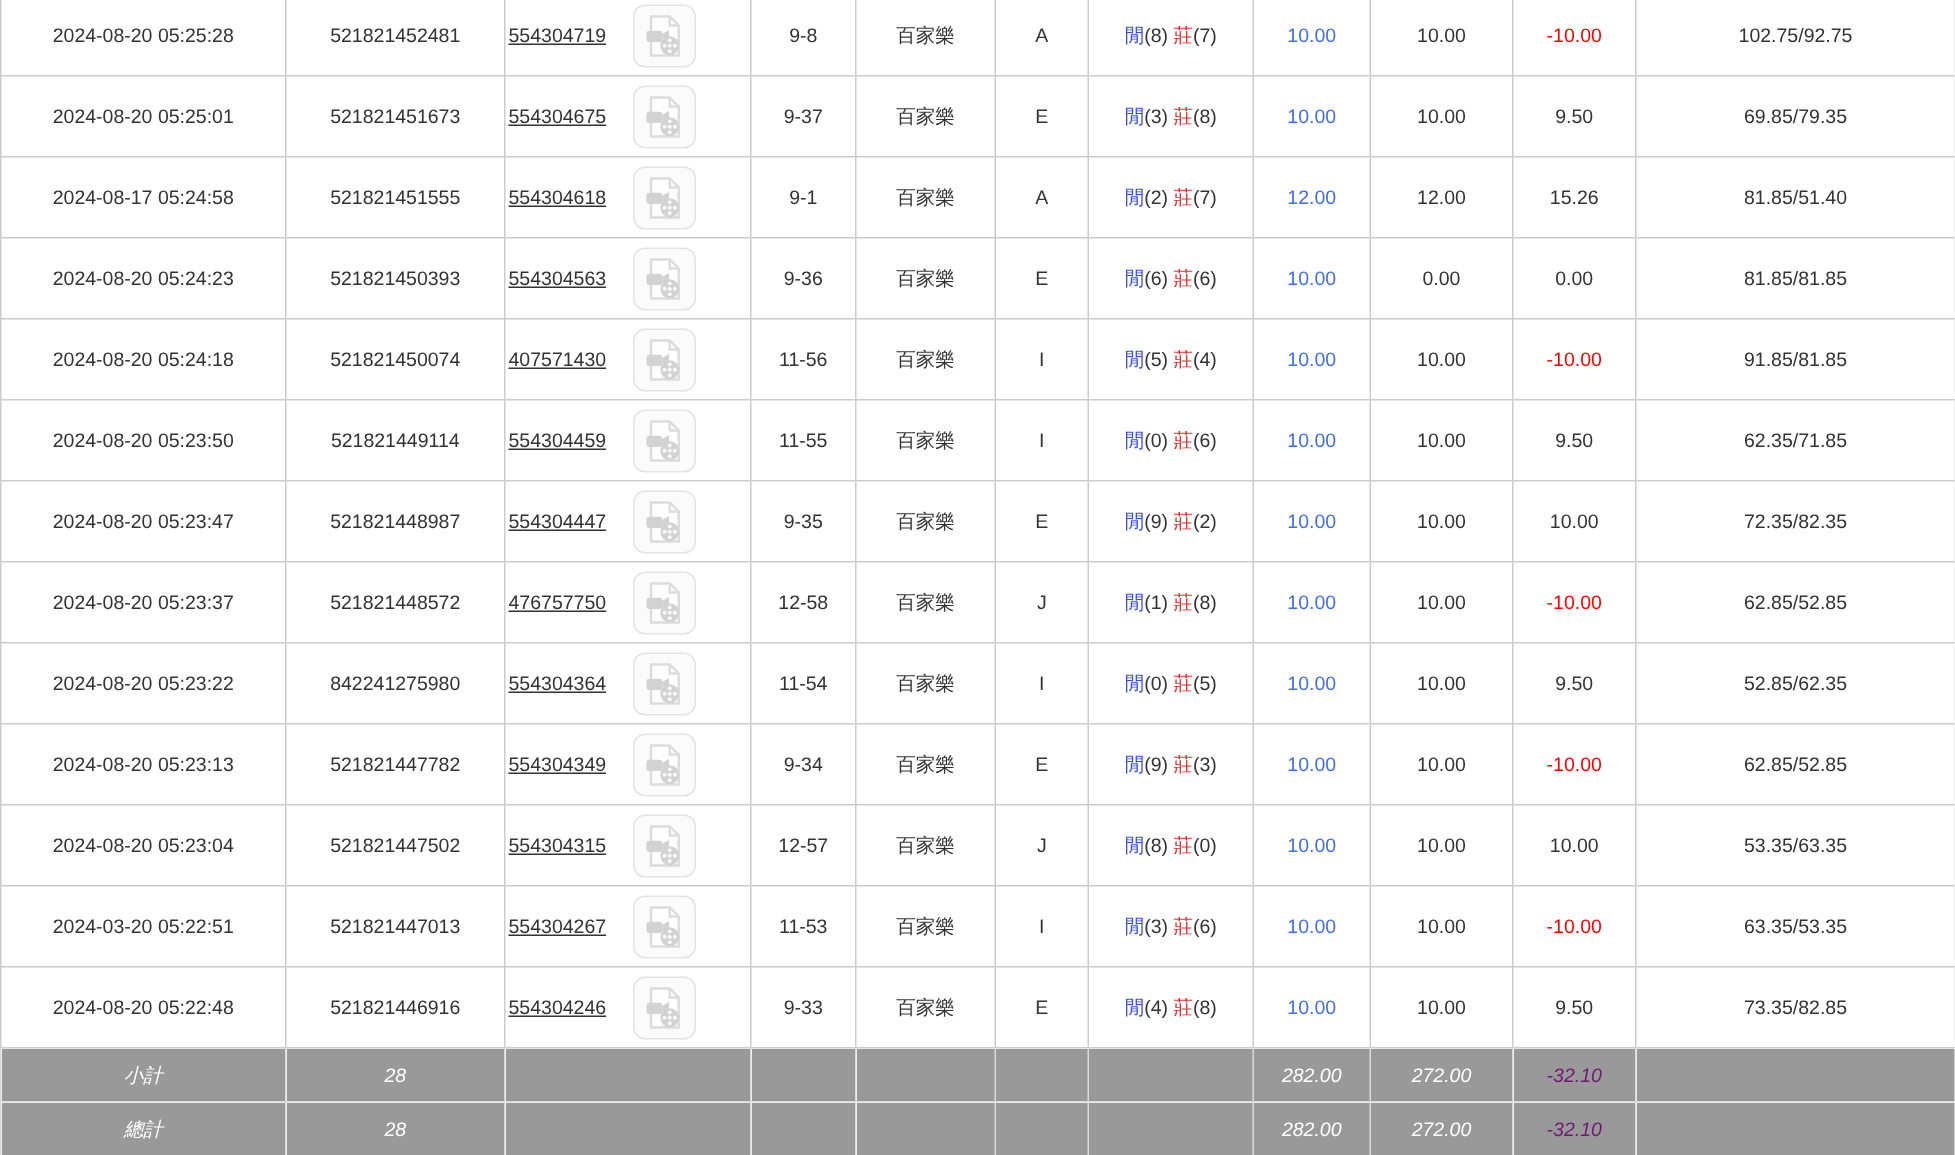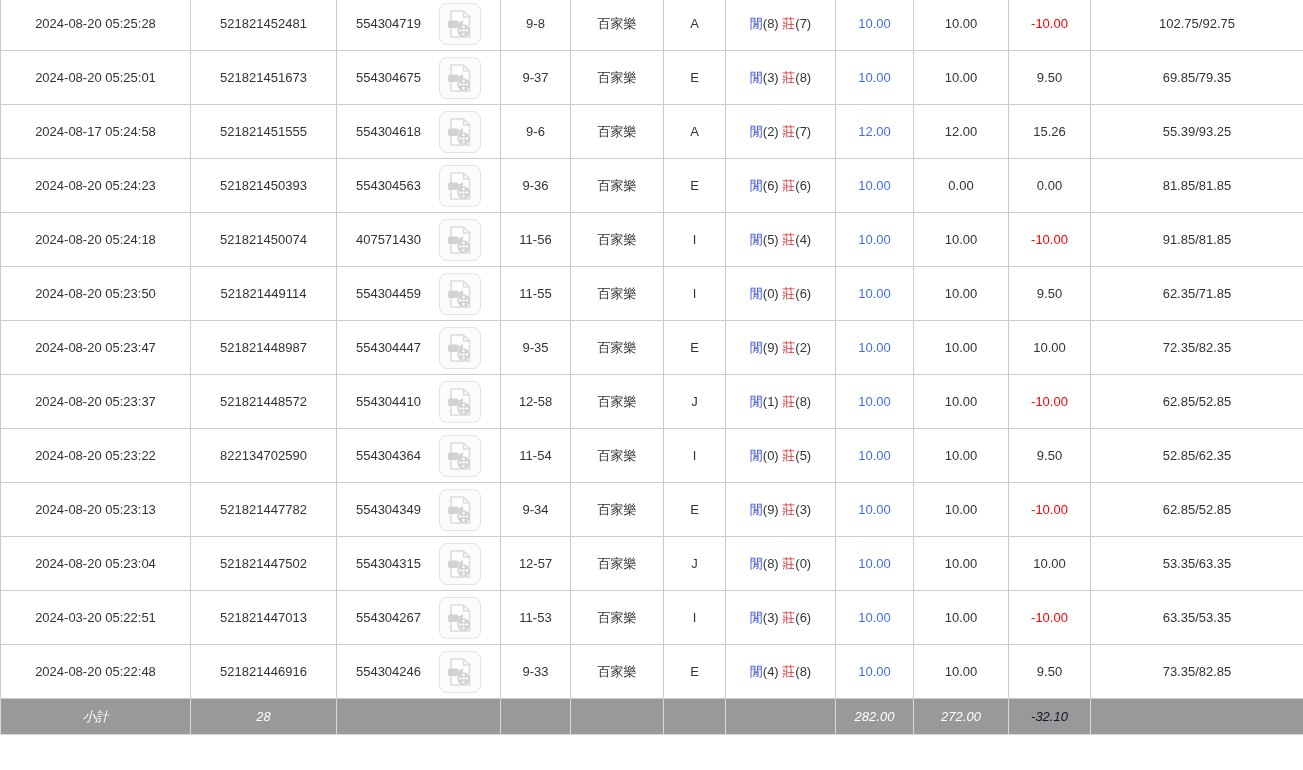--- a/index.html
+++ b/index.html
@@ -23,23 +23,23 @@
     white-space:nowrap;
   }
   tr.data-row{height:54px;background:#fff;}
   tr.summary-row{height:36px;background:#999;color:#fff;font-style:italic;}
   tr.summary-row td{border-color:#d9d9d9;}
   .amt-link{color:#3f6fe8;text-decoration:none;cursor:pointer;}
   .player-lbl{color:#3a4fe0;}
   .banker-lbl{color:#e03030;}
   .score{color:#333;}
   .neg{color:#ff0000;}
-  tr.summary-row .neg{color:#0f172a;}
+  tr.summary-row .neg{color:#701a75;}
   .gid-wrap{
-    display:flex;align-items:center;justify-content:center;gap:18px;
+    display:flex;align-items:center;justify-content:flex-start;gap:18px;text-decoration:underline;
   }
   .video-btn{
     display:inline-flex;align-items:center;justify-content:center;
     width:40px;height:40px;flex:0 0 auto;
     background:#fbfbfb;border:1px solid #e3e3e3;border-radius:8px;
     cursor:pointer;
   }
   .video-btn svg{display:block;}
 </style>
 </head>
@@ -150,33 +150,33 @@
             <circle cx="17.5" cy="21.5" r="6.3" fill="#d2d2d2"></circle>
             <circle cx="17.5" cy="21.5" r="1.3" fill="#fbfbfb"></circle>
             <circle cx="17.5" cy="17.9" r="1.3" fill="#fbfbfb"></circle>
             <circle cx="17.5" cy="25.1" r="1.3" fill="#fbfbfb"></circle>
             <circle cx="14.1" cy="21.5" r="1.3" fill="#fbfbfb"></circle>
             <circle cx="20.9" cy="21.5" r="1.3" fill="#fbfbfb"></circle>
           </svg>
         </span>
       </div>
     </td>
-    <td>9-6</td>
+    <td>9-1</td>
     <td>百家樂</td>
     <td>A</td>
     <td>
       <span class="player-lbl">閒</span><span class="score">(2)</span>
       <span class="banker-lbl">莊</span><span class="score">(7)</span>
     </td>
     <td>
       <a class="amt-link">12.00</a>
     </td>
     <td>12.00</td>
     <td>15.26</td>
-    <td>55.39/93.25</td>
+    <td>81.85/51.40</td>
   </tr>
 
   <tr class="data-row">
     <td>2024-08-20 05:24:23</td>
     <td>521821450393</td>
     <td>
       <div class="gid-wrap">
         <span>554304563</span>
         <span class="video-btn">
           <svg width="28" height="30" viewBox="0 0 28 30">
@@ -318,21 +318,21 @@
     <td>10.00</td>
     <td>10.00</td>
     <td>72.35/82.35</td>
   </tr>
 
   <tr class="data-row">
     <td>2024-08-20 05:23:37</td>
     <td>521821448572</td>
     <td>
       <div class="gid-wrap">
-        <span>554304410</span>
+        <span>476757750</span>
         <span class="video-btn">
           <svg width="28" height="30" viewBox="0 0 28 30">
             <path d="M5 2 L17.5 2 L23.5 8 L23.5 28 L5 28 Z" fill="#fefefe" stroke="#dcdcdc" stroke-width="1.6"></path>
             <path d="M17.5 2 L17.5 8 L23.5 8" fill="none" stroke="#dcdcdc" stroke-width="1.6"></path>
             <rect x="2" y="11.5" width="10.5" height="7.5" rx="1.8" fill="#d2d2d2"></rect>
             <polygon points="12.5,13.5 17,11 17,19.5 12.5,17" fill="#d2d2d2"></polygon>
             <circle cx="17.5" cy="21.5" r="6.3" fill="#d2d2d2"></circle>
             <circle cx="17.5" cy="21.5" r="1.3" fill="#fbfbfb"></circle>
             <circle cx="17.5" cy="17.9" r="1.3" fill="#fbfbfb"></circle>
             <circle cx="17.5" cy="25.1" r="1.3" fill="#fbfbfb"></circle>
@@ -352,21 +352,21 @@
     <td>
       <a class="amt-link">10.00</a>
     </td>
     <td>10.00</td>
     <td class="neg">-10.00</td>
     <td>62.85/52.85</td>
   </tr>
 
   <tr class="data-row">
     <td>2024-08-20 05:23:22</td>
-    <td>822134702590</td>
+    <td>842241275980</td>
     <td>
       <div class="gid-wrap">
         <span>554304364</span>
         <span class="video-btn">
           <svg width="28" height="30" viewBox="0 0 28 30">
             <path d="M5 2 L17.5 2 L23.5 8 L23.5 28 L5 28 Z" fill="#fefefe" stroke="#dcdcdc" stroke-width="1.6"></path>
             <path d="M17.5 2 L17.5 8 L23.5 8" fill="none" stroke="#dcdcdc" stroke-width="1.6"></path>
             <rect x="2" y="11.5" width="10.5" height="7.5" rx="1.8" fill="#d2d2d2"></rect>
             <polygon points="12.5,13.5 17,11 17,19.5 12.5,17" fill="#d2d2d2"></polygon>
             <circle cx="17.5" cy="21.5" r="6.3" fill="#d2d2d2"></circle>
@@ -549,15 +549,28 @@
         <td></td>
         <td></td>
         <td></td>
         <td></td>
         <td></td>
         <td>282.00</td>
         <td>272.00</td>
         <td class="neg">-32.10</td>
         <td></td>
       </tr>
+      <tr class="summary-row">
+        <td>總計</td>
+        <td>28</td>
+        <td></td>
+        <td></td>
+        <td></td>
+        <td></td>
+        <td></td>
+        <td>282.00</td>
+        <td>272.00</td>
+        <td class="neg">-32.10</td>
+        <td></td>
+      </tr>
     </tbody>
   </table>
 </div>
 
 </body></html>

